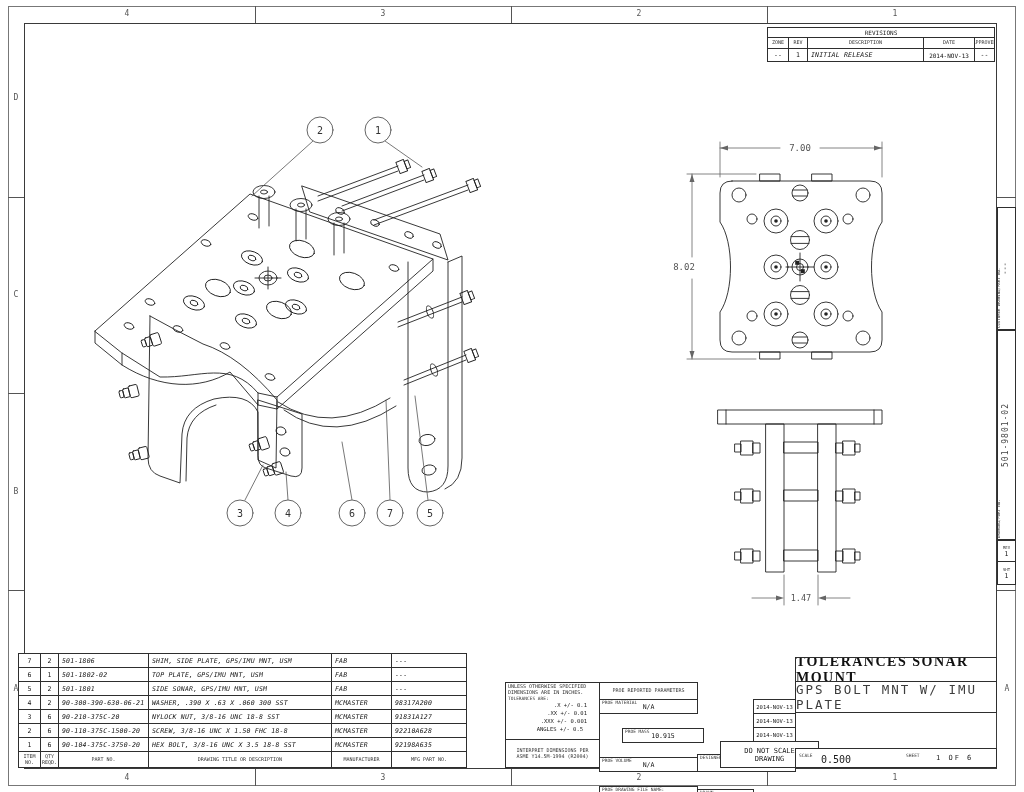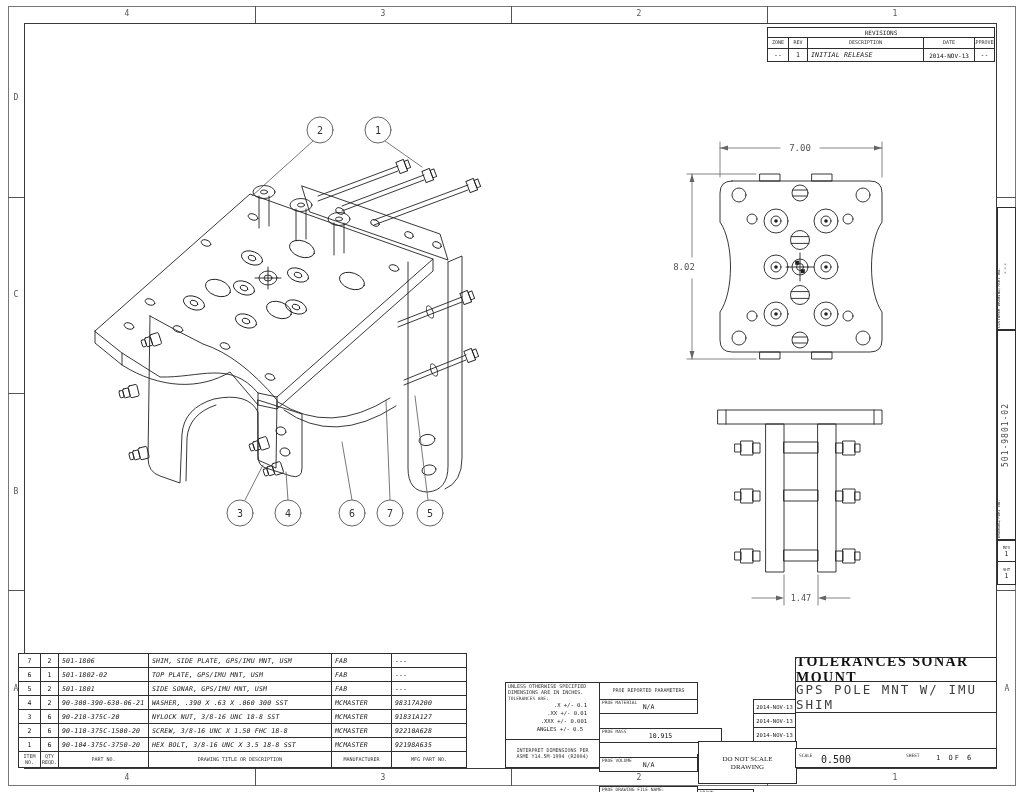--- a/index.html
+++ b/index.html
@@ -402,21 +402,21 @@
   <div class="abs bordered cell" style="left:505px;top:739px;width:95px;height:29px;flex-direction:column;">
     <div class="tiny">INTERPRET DIMENSIONS PER</div>
     <div class="tiny">ASME Y14.5M-1994 (R2004)</div>
   </div>
 
   <div class="abs bordered cell tiny" style="left:599px;top:682px;width:99px;height:18px;">PROE REPORTED PARAMETERS</div>
   <div class="abs bordered lblcell cell" style="left:599px;top:699px;width:99px;height:15px;">
     <span class="lab">PROE MATERIAL</span>
     <span class="val">N/A</span>
   </div>
-  <div class="abs bordered lblcell cell" style="left:599px;top:713px;width:123px;height:15px;justify-content:center;">
+  <div class="abs bordered lblcell cell" style="left:622px;top:713px;width:82px;height:15px;justify-content:center;">
     <span class="lab">PROE MASS</span>
     <span class="val">10.915</span>
   </div>
   <div class="abs bordered lblcell cell" style="left:599px;top:727px;width:99px;height:15px;">
     <span class="lab">PROE VOLUME</span>
     <span class="val">N/A</span>
   </div>
   <div class="abs bordered lblcell cell" style="left:599px;top:741px;width:99px;height:27px;">
     <span class="lab">PROE DRAWING FILE NAME:</span>
 
@@ -428,27 +428,27 @@
   </div>
   <div class="abs bordered lblcell cell" style="left:697px;top:699px;width:57px;height:15px;">
     <span class="lab">DRAWN</span>
 
   </div>
   <div class="abs bordered cell" style="left:753px;top:699px;width:43px;height:15px;font-size:5.5px;">2014-NOV-13</div>
 
   <div class="abs bordered cell" style="left:753px;top:713px;width:43px;height:15px;font-size:5.5px;">2014-NOV-13</div>
 
   <div class="abs bordered cell" style="left:753px;top:727px;width:43px;height:15px;font-size:5.5px;">2014-NOV-13</div>
-  <div class="abs bordered cell" style="left:698px;top:741px;width:99px;height:43px;flex-direction:column;font-family:Liberation Serif, serif;">
+  <div class="abs bordered cell" style="left:720px;top:741px;width:99px;height:27px;flex-direction:column;">
     <div style="font-size:7px;">DO NOT SCALE</div>
     <div style="font-size:7px;">DRAWING</div>
   </div>
 
   <div class="abs bordered cell" style="left:795px;top:657px;width:202px;height:25px;font-family:'Liberation Serif',serif;font-weight:bold;font-size:14px;letter-spacing:1.5px;color:#111;">TOLERANCES SONAR MOUNT</div>
-  <div class="abs bordered cell" style="left:795px;top:681px;width:202px;height:32px;font-size:12.5px;letter-spacing:2px;color:#3d3d3d;">GPS POLE MNT W/ IMU SHIM</div>
+  <div class="abs bordered cell" style="left:795px;top:681px;width:202px;height:32px;font-size:12.5px;letter-spacing:2px;color:#3d3d3d;">GPS BOLT MNT W/ IMU PLATE</div>
 
   <div class="abs bordered" style="left:795px;top:748px;width:202px;height:20px;">
     <span class="abs tinier" style="left:3px;top:5px;">SCALE</span>
     <span class="abs" style="left:25px;top:5px;font-size:10px;">0.500</span>
     <span class="abs tinier" style="left:110px;top:5px;">SHEET</span>
     <span class="abs" style="left:140px;top:5px;font-size:7px;letter-spacing:2px;">1 OF 6</span>
   </div>
 
   <div class="abs bordered" style="left:997px;top:207px;width:19px;height:378px;"></div>
   <div class="abs bordered" style="left:997px;top:207px;width:19px;height:123px;"></div>

